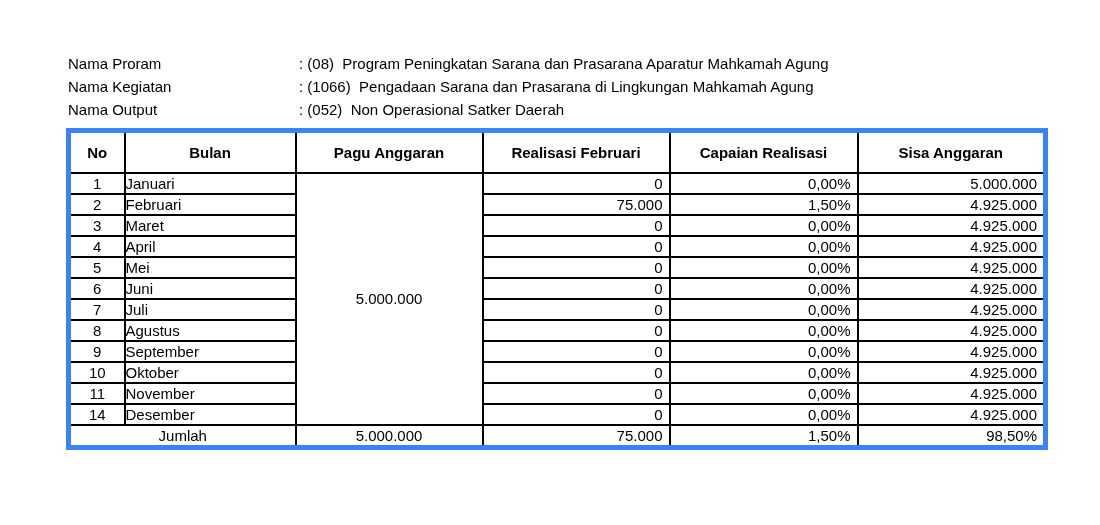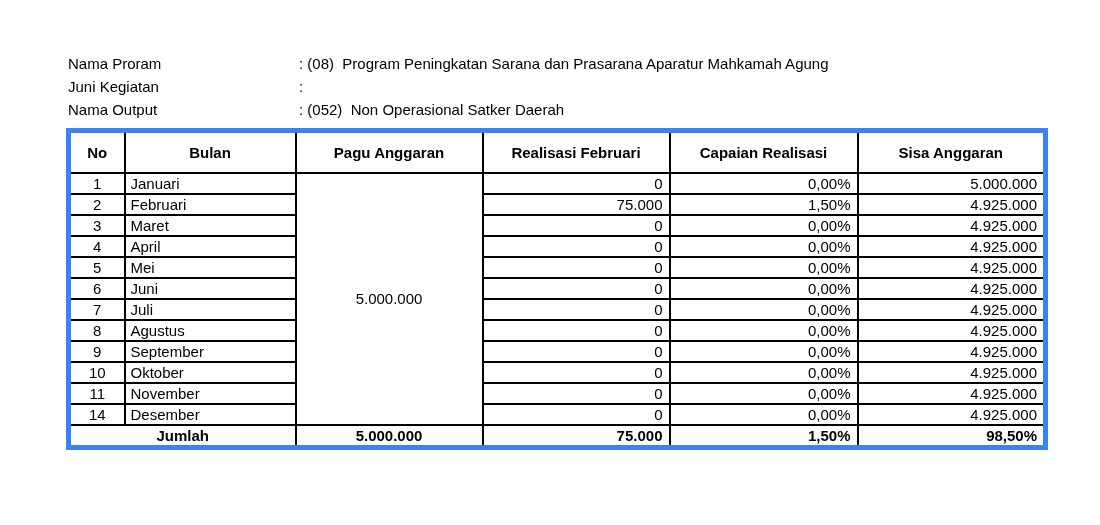--- a/index.html
+++ b/index.html
@@ -49,38 +49,38 @@
     text-align: center;
     vertical-align: middle;
   }
   table.budget tbody td {
     height: 21px;
     font-weight: normal;
     vertical-align: middle;
   }
   table.budget tfoot td {
     height: 23px;
-    font-weight: bold;
+    font-weight: normal;
     vertical-align: middle;
   }
   .c-no   { text-align: center; }
-  .c-bulan { text-align: left; padding-left: 5px; }
+  .c-bulan { text-align: left; }
   .c-pagu { text-align: center; vertical-align: middle; }
   .c-num  { text-align: right; padding-right: 6px; }
   .c-foot-label { text-align: center; }
 </style>
 </head>
 <body>
 
 <div class="meta">
   <div class="meta-row">
     <span class="meta-label">Nama Proram</span><span class="meta-colon">:</span><span class="meta-value"> (08)  Program Peningkatan Sarana dan Prasarana Aparatur Mahkamah Agung</span>
   </div>
   <div class="meta-row">
-    <span class="meta-label">Juni Kegiatan</span><span class="meta-colon">:</span>
+    <span class="meta-label">Nama Kegiatan</span><span class="meta-colon">:</span><span class="meta-value"> (1066)  Pengadaan Sarana dan Prasarana di Lingkungan Mahkamah Agung</span>
   </div>
   <div class="meta-row">
     <span class="meta-label">Nama Output</span><span class="meta-colon">:</span><span class="meta-value"> (052)  Non Operasional Satker Daerah</span>
   </div>
 </div>
 
 <table class="budget">
   <colgroup>
     <col style="width:56px">
       <col style="width:171px">

